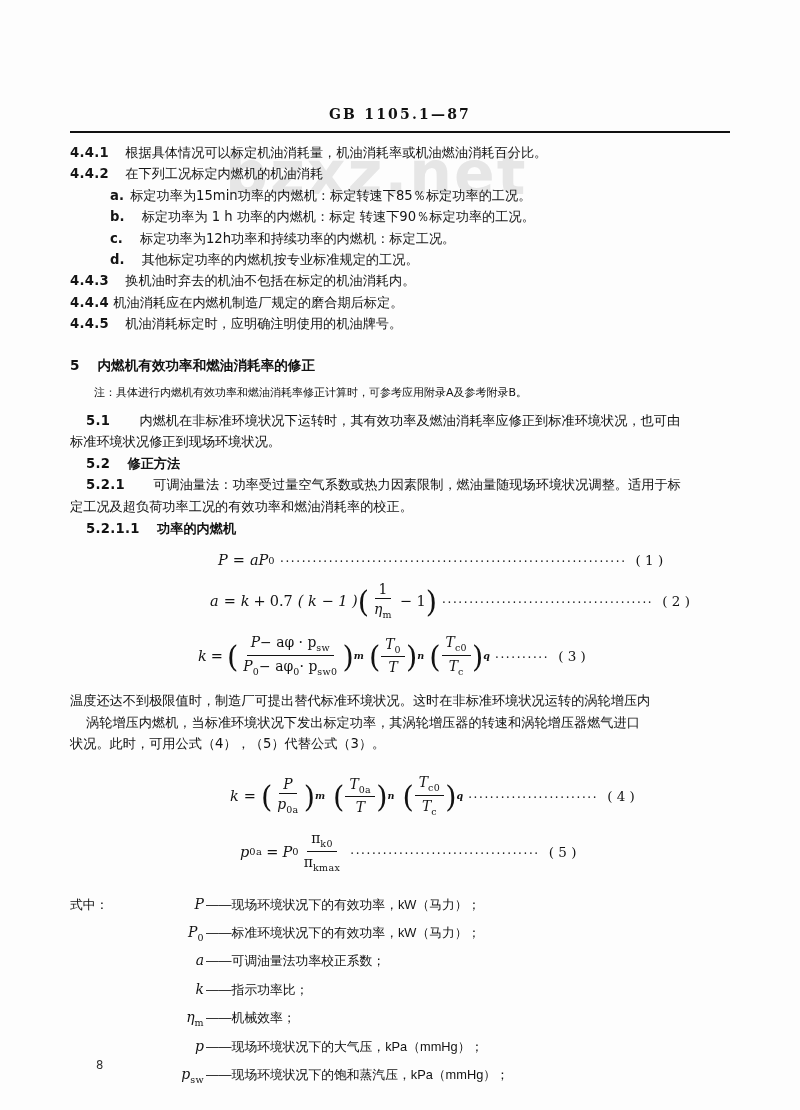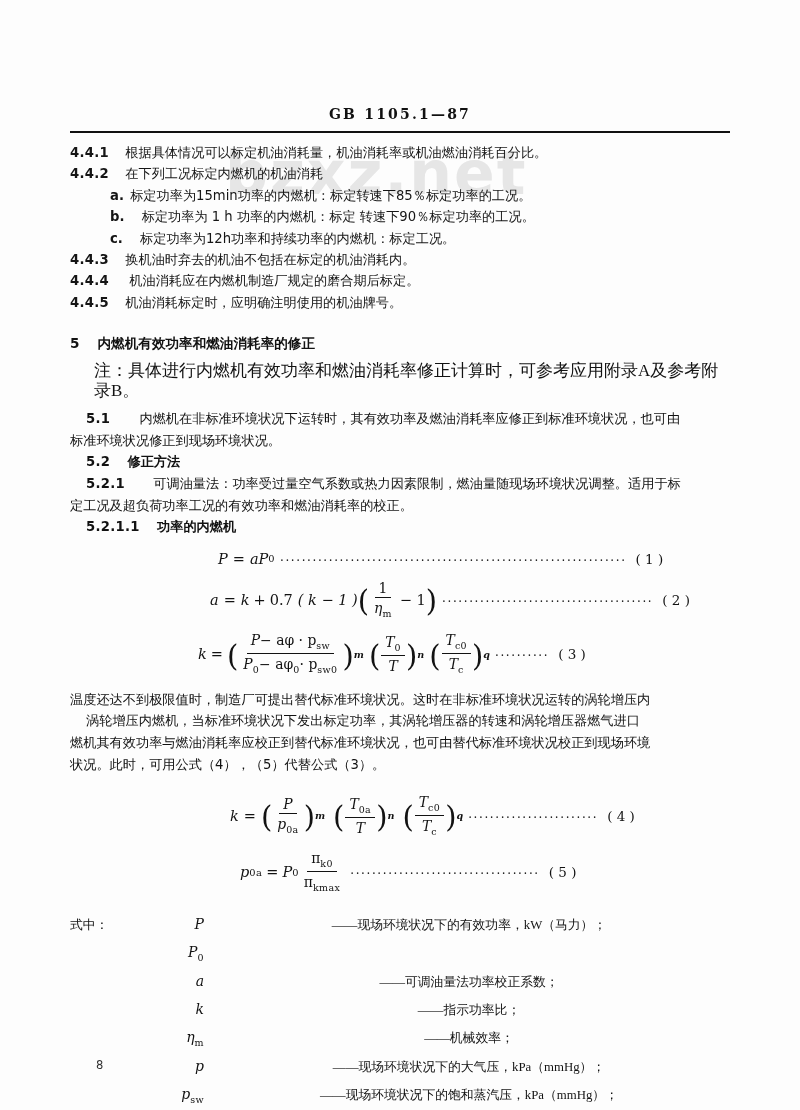--- a/index.html
+++ b/index.html
@@ -86,24 +86,23 @@
   }
   .cn {
     font-family: "DejaVu Sans", "Liberation Sans", sans-serif;
   }
   .sec-head {
     font-size: 13.6px;
     font-weight: bold;
     line-height: 22px;
   }
   .note {
-    font-size: 17px;
+    font-size: 11px;
     line-height: 20px;
     padding-left: 24px;
-    font-family: Liberation Serif, serif;
   }
   .para {
     font-size: 13.2px;
     line-height: 21.6px;
     text-align: justify;
   }
   .indent1 { padding-left: 16px; }
   .indent2 { padding-left: 40px; }
   .gap-s { height: 7px; }
   .gap-m { height: 13px; }
@@ -200,22 +199,21 @@
     width: 74px;
     flex: 0 0 74px;
     text-align: right;
     padding-right: 2px;
     font-family: "DejaVu Serif", "Liberation Serif", serif;
     font-style: italic;
     font-size: 14px;
   }
   .where-def {
     flex: 1 1 auto;
-    font-family: Liberation Serif, serif;
-    text-align: center;
+    font-family: Liberation Sans, sans-serif;
   }
   .upr { font-style: normal; }
 
   
   .page-number {
     position: absolute;
     left: 96px;
     top: 1058px;
     font-family: "DejaVu Sans", "Liberation Sans", sans-serif;
     font-size: 11.5px;
@@ -251,28 +249,32 @@
       <span class="cn" style="margin-left:2px">标定功率为15min功率的内燃机：标定转速下85％标定功率的工况。</span>
     </div>
     <div class="ln indent2">
       <span class="lbl">b.</span>
       <span class="cn" style="margin-left:13px">标定功率为 1 h 功率的内燃机：标定 转速下90％标定功率的工况。</span>
     </div>
     <div class="ln indent2">
       <span class="lbl">c.</span>
       <span class="cn" style="margin-left:13px">标定功率为12h功率和持续功率的内燃机：标定工况。</span>
     </div>
+    <div class="ln indent2">
+      <span class="lbl">d.</span>
+      <span class="cn" style="margin-left:13px">其他标定功率的内燃机按专业标准规定的工况。</span>
+    </div>
 
     <div class="ln">
       <span class="num">4.4.3</span>
       <span class="cn" style="margin-left:12px">换机油时弃去的机油不包括在标定的机油消耗内。</span>
     </div>
     <div class="ln">
       <span class="num">4.4.4</span>
-      <span class="cn" style="margin-left:16px">机油消耗应在内燃机制造厂规定的磨合期后标定。</span>
+      <span class="cn" style="margin-left:0">机油消耗应在内燃机制造厂规定的磨合期后标定。</span>
     </div>
     <div class="ln">
       <span class="num">4.4.5</span>
       <span class="cn" style="margin-left:12px">机油消耗标定时，应明确注明使用的机油牌号。</span>
     </div>
 
     <div class="gap-l"></div>
 
     <div class="sec-head">
       <span class="num">5</span>
@@ -370,21 +372,20 @@
       <span class="paren-tall paren">)</span>
         <span class="sup">q</span>
       <span class="dots">··········</span>
       <span class="eqno">( 3 )</span>
     </div>
 
     <div class="gap-m"></div>
 
     <div class="para">温度还达不到极限值时，制造厂可提出替代标准环境状况。这时在非标准环境状况运转的涡轮增压内</div>
     <div class="para" style="padding-left:16px">涡轮增压内燃机，当标准环境状况下发出标定功率，其涡轮增压器的转速和涡轮增压器燃气进口</div>
-    <div class="para">燃机其有效功率与燃油消耗率应校正到替代标准环境状况，也可由替代标准环境状况校正到现场环境</div>
     <div class="para">状况。此时，可用公式（4），（5）代替公式（3）。</div>
 
     <div class="gap-l"></div>
 
     <div class="eqrow eq-indent4">
       <span class="ital">k</span>
       <span style="margin:0 5px">=</span>
       <span class="paren-tall paren">(</span>
       <span class="frac">
         <span class="fr-top ital">P</span>
@@ -432,20 +433,21 @@
 
       <div class="where-row">
         <span class="where-lead">式中：</span>
         <span class="where-sym"><span>P</span><span class="sub upr"></span></span>
         <span class="where-def">——现场环境状况下的有效功率，kW（马力）；</span>
       </div>
 
       <div class="where-row">
         <span class="where-lead"></span>
         <span class="where-sym"><span>P</span><span class="sub upr">0</span></span>
+        <span class="where-def">——标准环境状况下的有效功率，kW（马力）；</span>
       </div>
 
       <div class="where-row">
         <span class="where-lead"></span>
         <span class="where-sym"><span>a</span><span class="sub upr"></span></span>
         <span class="where-def">——可调油量法功率校正系数；</span>
       </div>
 
       <div class="where-row">
         <span class="where-lead"></span>

